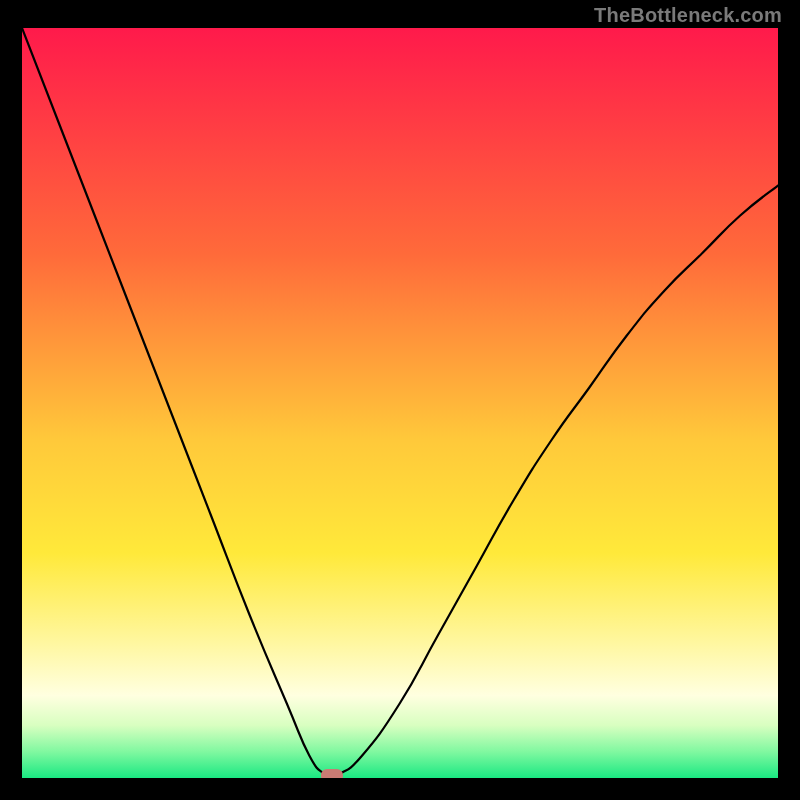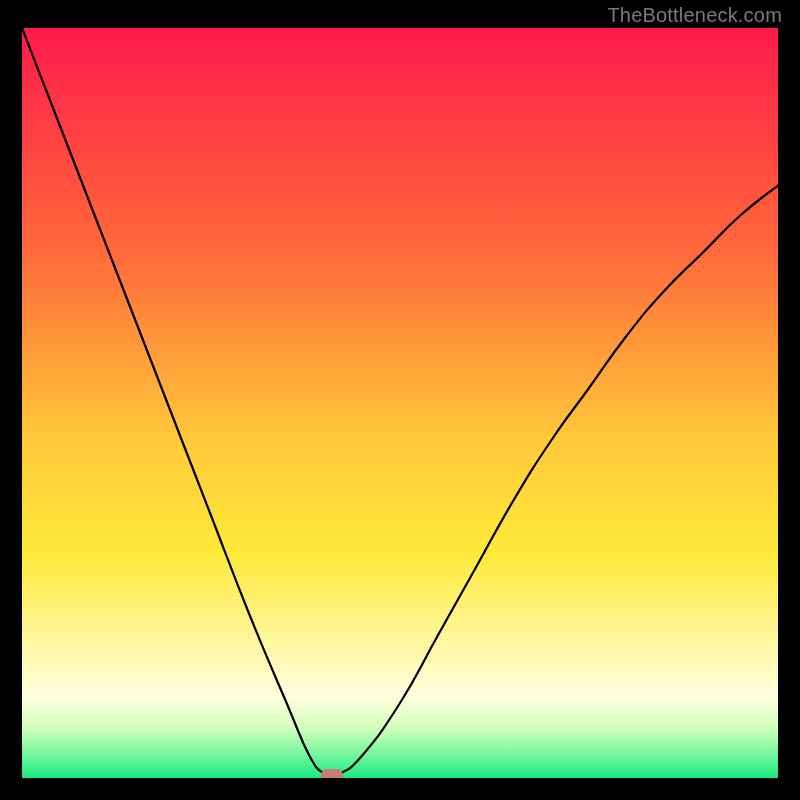--- a/index.html
+++ b/index.html
@@ -16,21 +16,21 @@
     width: 800px;
     height: 800px;
     background: #000;
   }
   .watermark {
     position: absolute;
     top: 4px;
     right: 18px;
     color: #7a7a7a;
     font-size: 20px;
-    font-weight: 400;
+    font-weight: 700;
     z-index: 10;
     letter-spacing: 0.2px;
   }
   .plot {
     position: absolute;
     left: 22px;
     top: 28px;
     width: 756px;
     height: 750px;
   }

